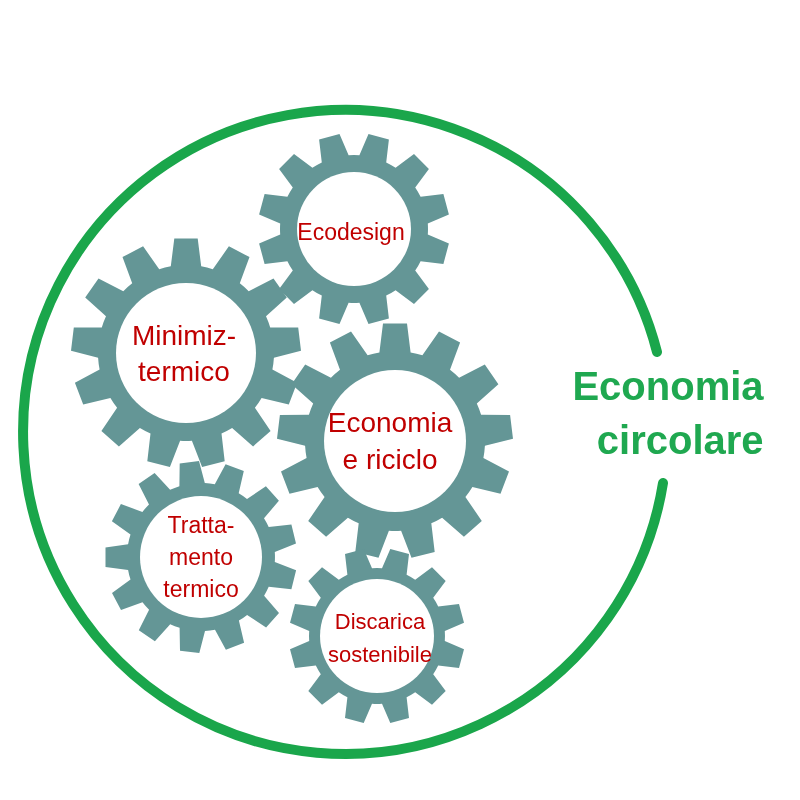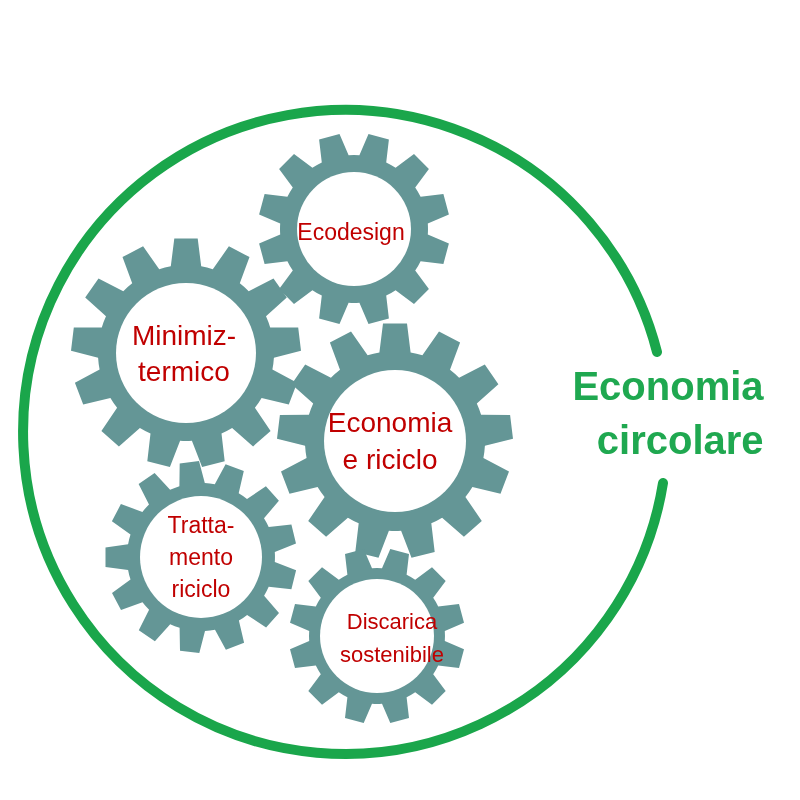--- a/index.html
+++ b/index.html
@@ -82,19 +82,19 @@
     </g>
   </svg>
 
   <div class="gear-label label-ecodesign" style="left: 351px; top: 196px; color: rgb(192, 0, 0);">Ecodesign</div>
   <div class="gear-label label-minimiz" style="left: 184px; top: 318px; color: rgb(192, 0, 0);">Minimiz-
 termico</div>
   <div class="gear-label label-recupero" style="left: 390px; top: 405px; color: rgb(192, 0, 0);">Economia
 e riciclo</div>
   <div class="gear-label label-trattamento" style="left: 201px; top: 521px; color: rgb(192, 0, 0);">Tratta-
 mento
-riciclo</div>
-  <div class="gear-label label-discarica" style="left: 392px; top: 602px; color: rgb(192, 0, 0);">Discarica
+termico</div>
+  <div class="gear-label label-discarica" style="left: 380px; top: 602px; color: rgb(192, 0, 0);">Discarica
 sostenibile</div>
 
   <div class="diagram-title" style="left: 668px; top: 377px; color: rgb(31, 168, 80);">Economia
 circolare</div>
 </div>
 
 </body></html>

